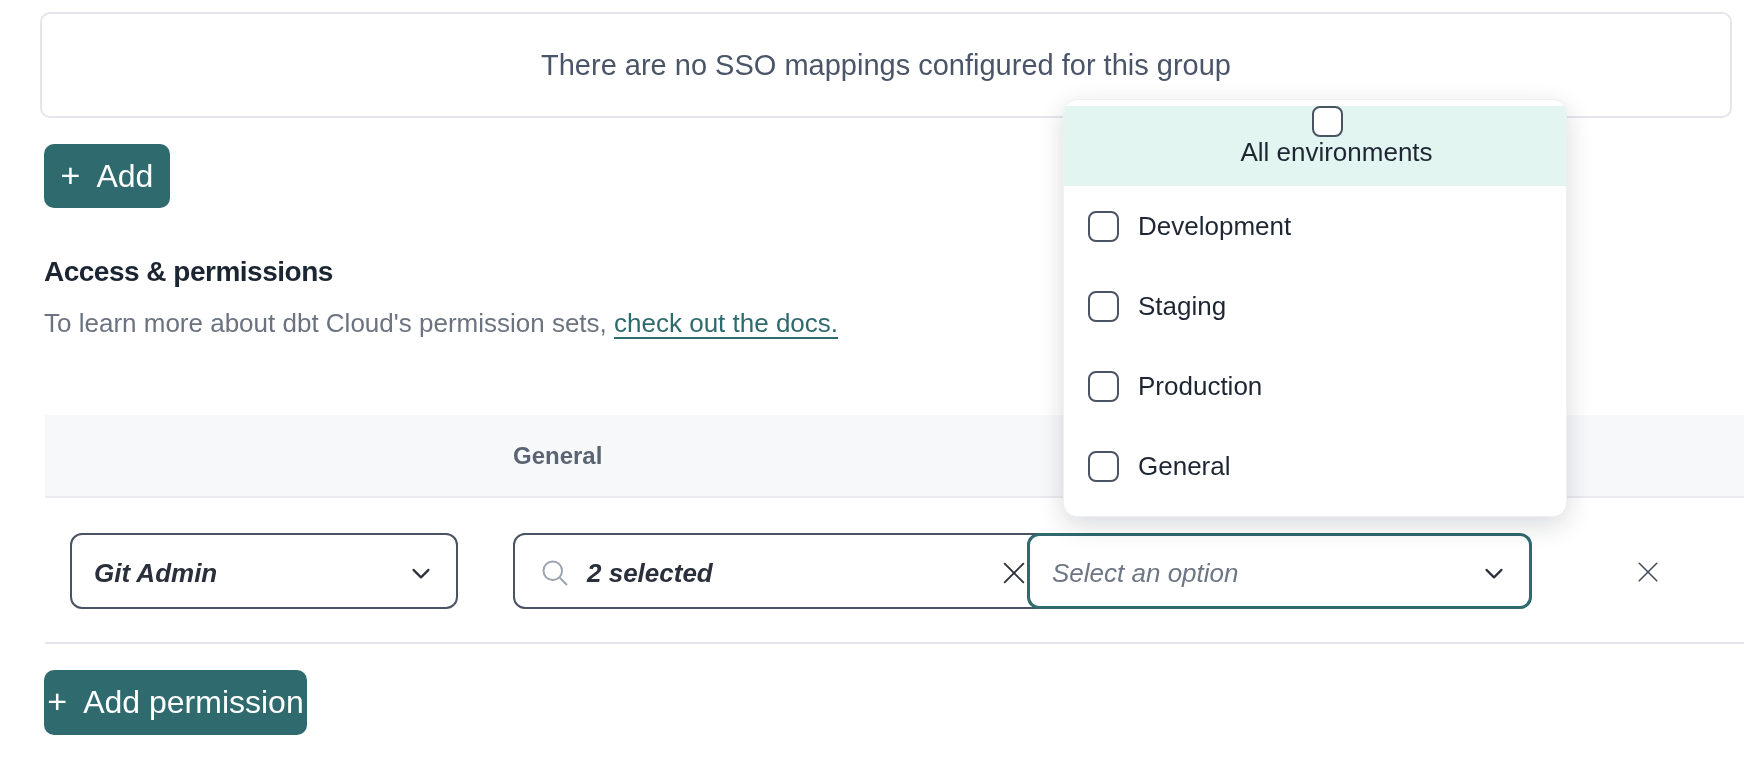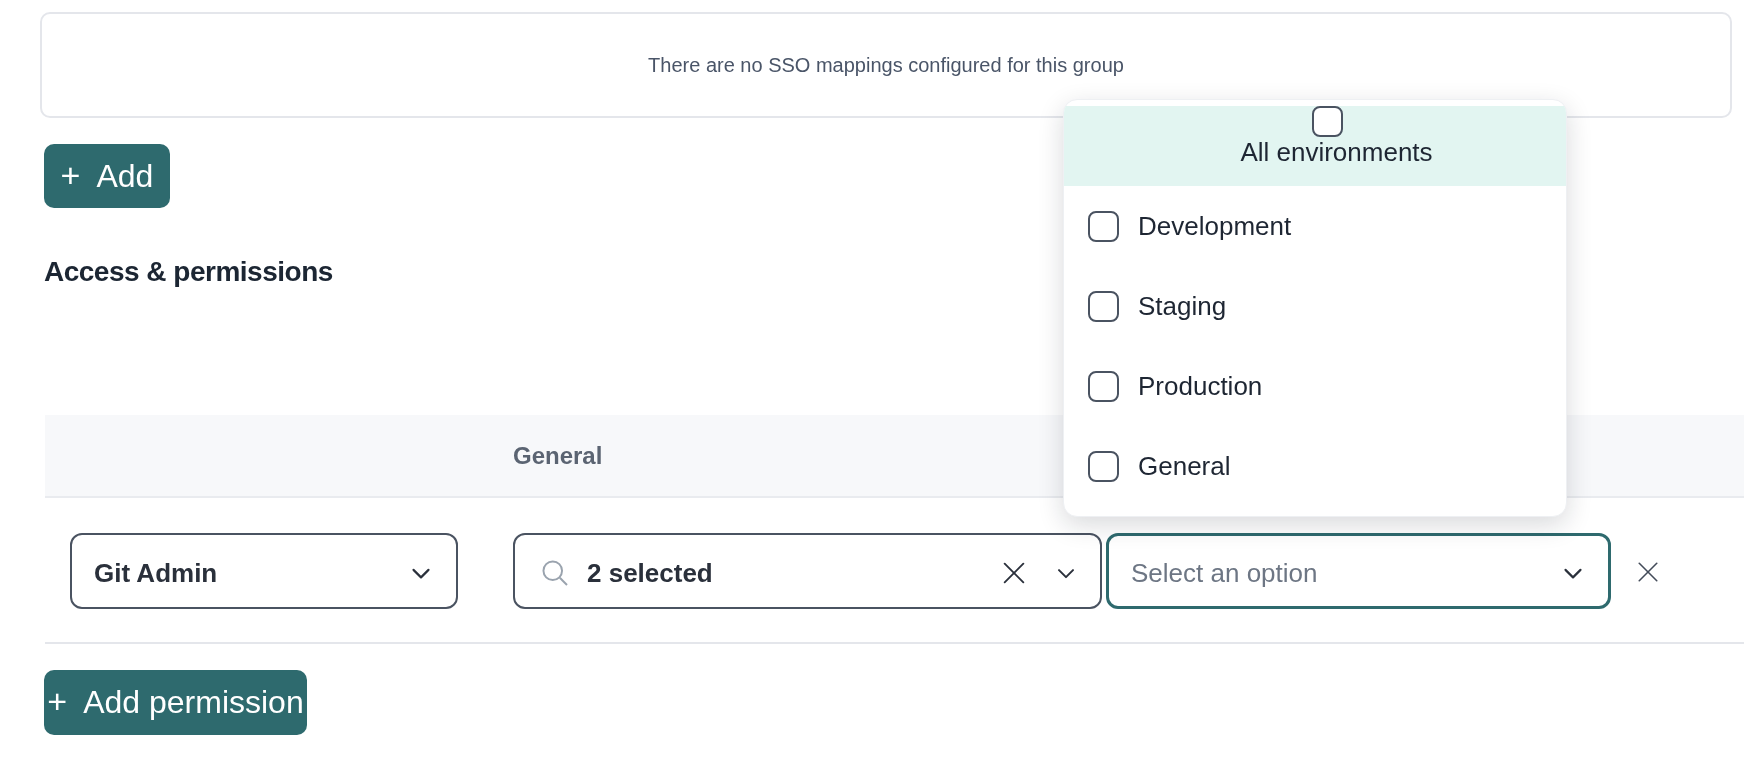--- a/index.html
+++ b/index.html
@@ -7,21 +7,21 @@
   body { font-family: "Liberation Sans", sans-serif; position: relative; color: #1e2633; }
 
   .canvas { position: absolute; inset: 0; }
 
   
   .sso-box {
     position: absolute; left: 40px; top: 12px; width: 1692px; height: 106px;
     border: 2px solid #e4e6eb; border-radius: 10px; background: #ffffff;
     display: flex; align-items: center; justify-content: center;
   }
-  .sso-box span { font-size: 20px; color: #4a5568; }
+  .sso-box span { font-size: 29px; color: #4a5568; }
 
   
   .btn-teal {
     position: absolute; background: #2e6a6e; color: #ffffff; border: none;
     border-radius: 10px; display: flex; align-items: center; justify-content: center;
     gap: 16px; cursor: pointer; font-family: inherit;
   }
   .btn-teal .plus { font-size: 34px; font-weight: 300; line-height: 1; margin-top: -3px; }
   .btn-teal .btn-label { font-size: 32px; font-weight: 400; }
   .add-btn { left: 44px; top: 144px; width: 126px; height: 64px; }
@@ -44,25 +44,25 @@
     position: absolute; top: 0; height: 100%; display: flex; align-items: center;
     font-size: 24px; font-weight: 700; color: #5b6472;
   }
   .th-permission { left: 24px; }
   .th-project { left: 468px; }
 
   
   .select {
     position: absolute; top: 533px; height: 76px; background: #ffffff;
     border: 2px solid #4a5361; border-radius: 12px;
-    display: flex; align-items: center; padding: 4px 20px 0 22px; cursor: pointer;
+    display: flex; align-items: center; padding: 4px 20px 0 22px; cursor: pointer; font-style: italic;
   }
   .select-permission { left: 70px; width: 388px; }
   .select-project { left: 513px; width: 589px; }
-  .select-environment { left: 1106px; width: 505px; border: 3px solid #2e6a6e; }
+  .select-environment { left: 1027px; width: 505px; border: 3px solid #2e6a6e; }
   .select-value { font-size: 26px; color: #2a303b; font-weight: 700; }
   .select-value.placeholder { font-weight: 400; color: #6d7684; }
   .select .chevron { margin-left: auto; flex: 0 0 auto; }
   .select-project .search-icon { margin-right: 14px; flex: 0 0 auto; }
   .select-project .clear-icon { margin-left: auto; margin-right: 22px; flex: 0 0 auto; }
   .select-project .chevron { margin-left: 0; }
 
   .remove-row-btn {
     position: absolute; left: 1628px; top: 552px; width: 40px; height: 40px;
     background: none; border: none; cursor: pointer; display: flex;
@@ -103,20 +103,21 @@
     <span>There are no SSO mappings configured for this group</span>
   </div>
 
   <button class="btn-teal add-btn">
     <span class="plus">+</span>
     <span class="btn-label">Add</span>
   </button>
 
   <h1 class="page-heading">Access &amp; permissions</h1>
 
+  <p class="desc"><span>To learn more about dbt Cloud's permission sets, </span><a href="#">check out the docs.</a></p>
 
   <div class="thead">
     <span class="th th-project">General</span>
   </div>
 
   <div class="select select-permission">
     <span class="select-value">Git Admin</span>
     <span class="chevron">
       <svg width="30" height="30" viewBox="0 0 24 24" fill="none" stroke="#2a303b" stroke-width="1.7" stroke-linecap="round" stroke-linejoin="round">
           <path d="M6 9.5l6 6 6-6"></path>

